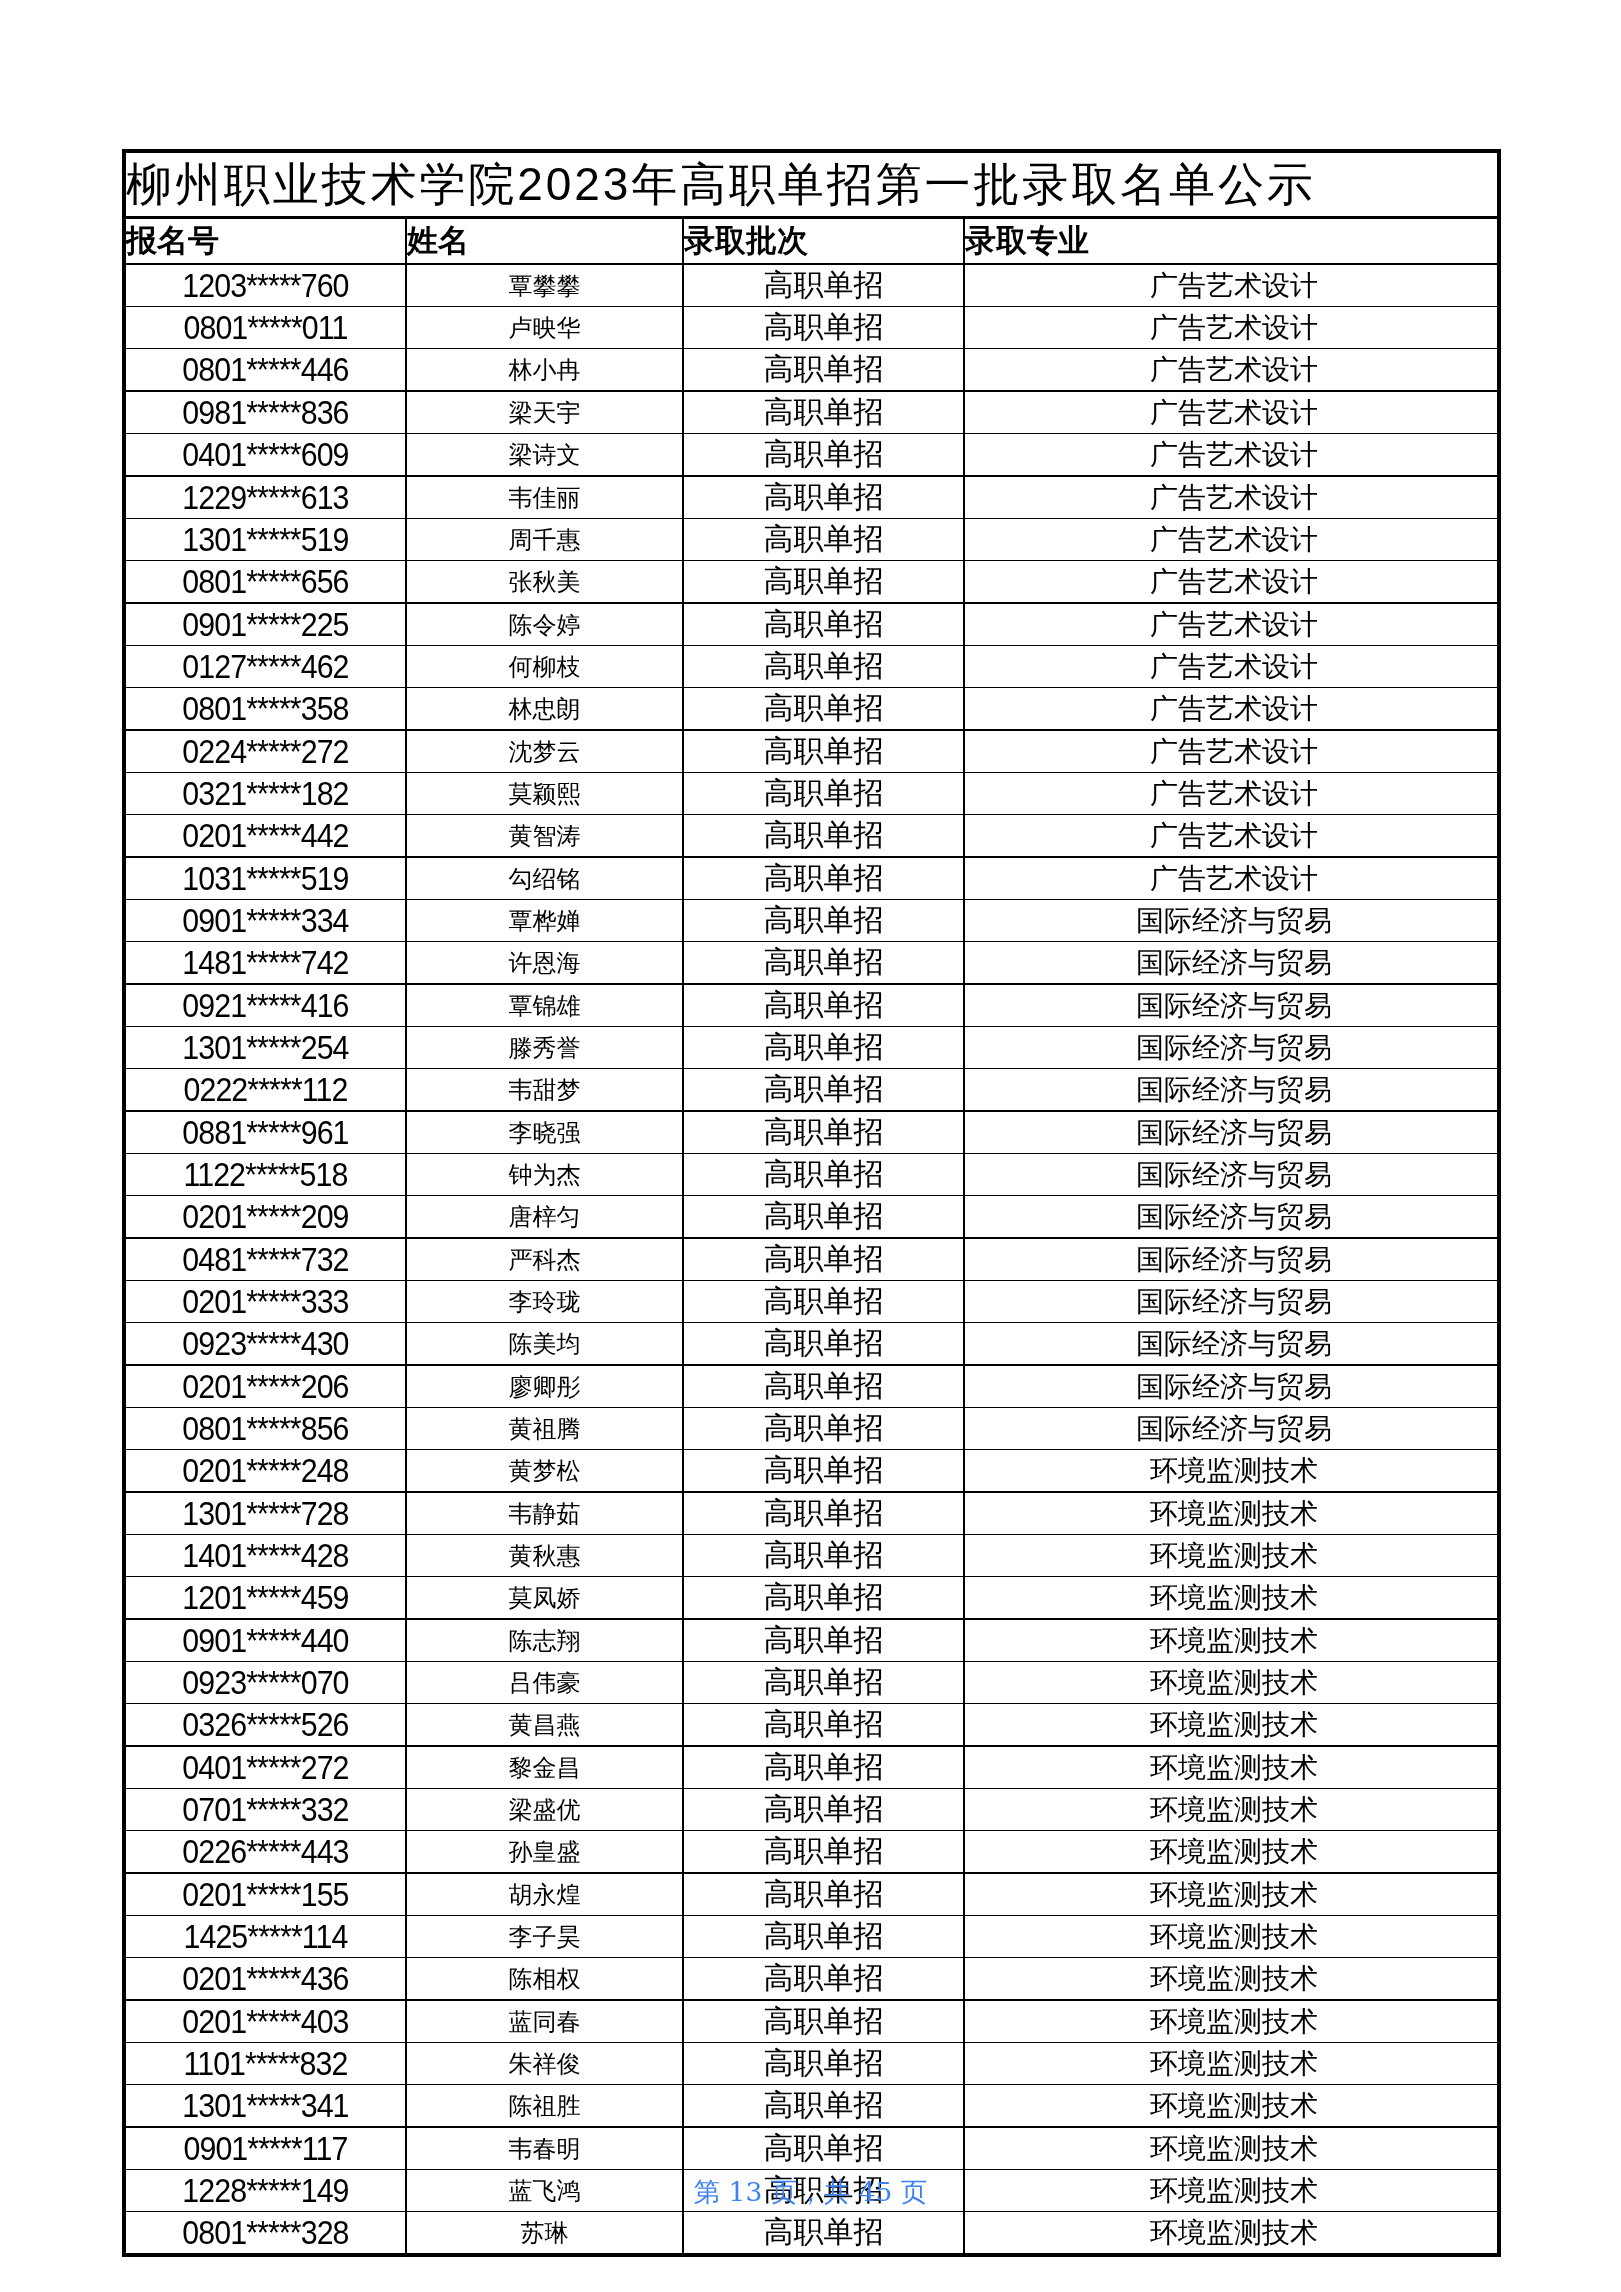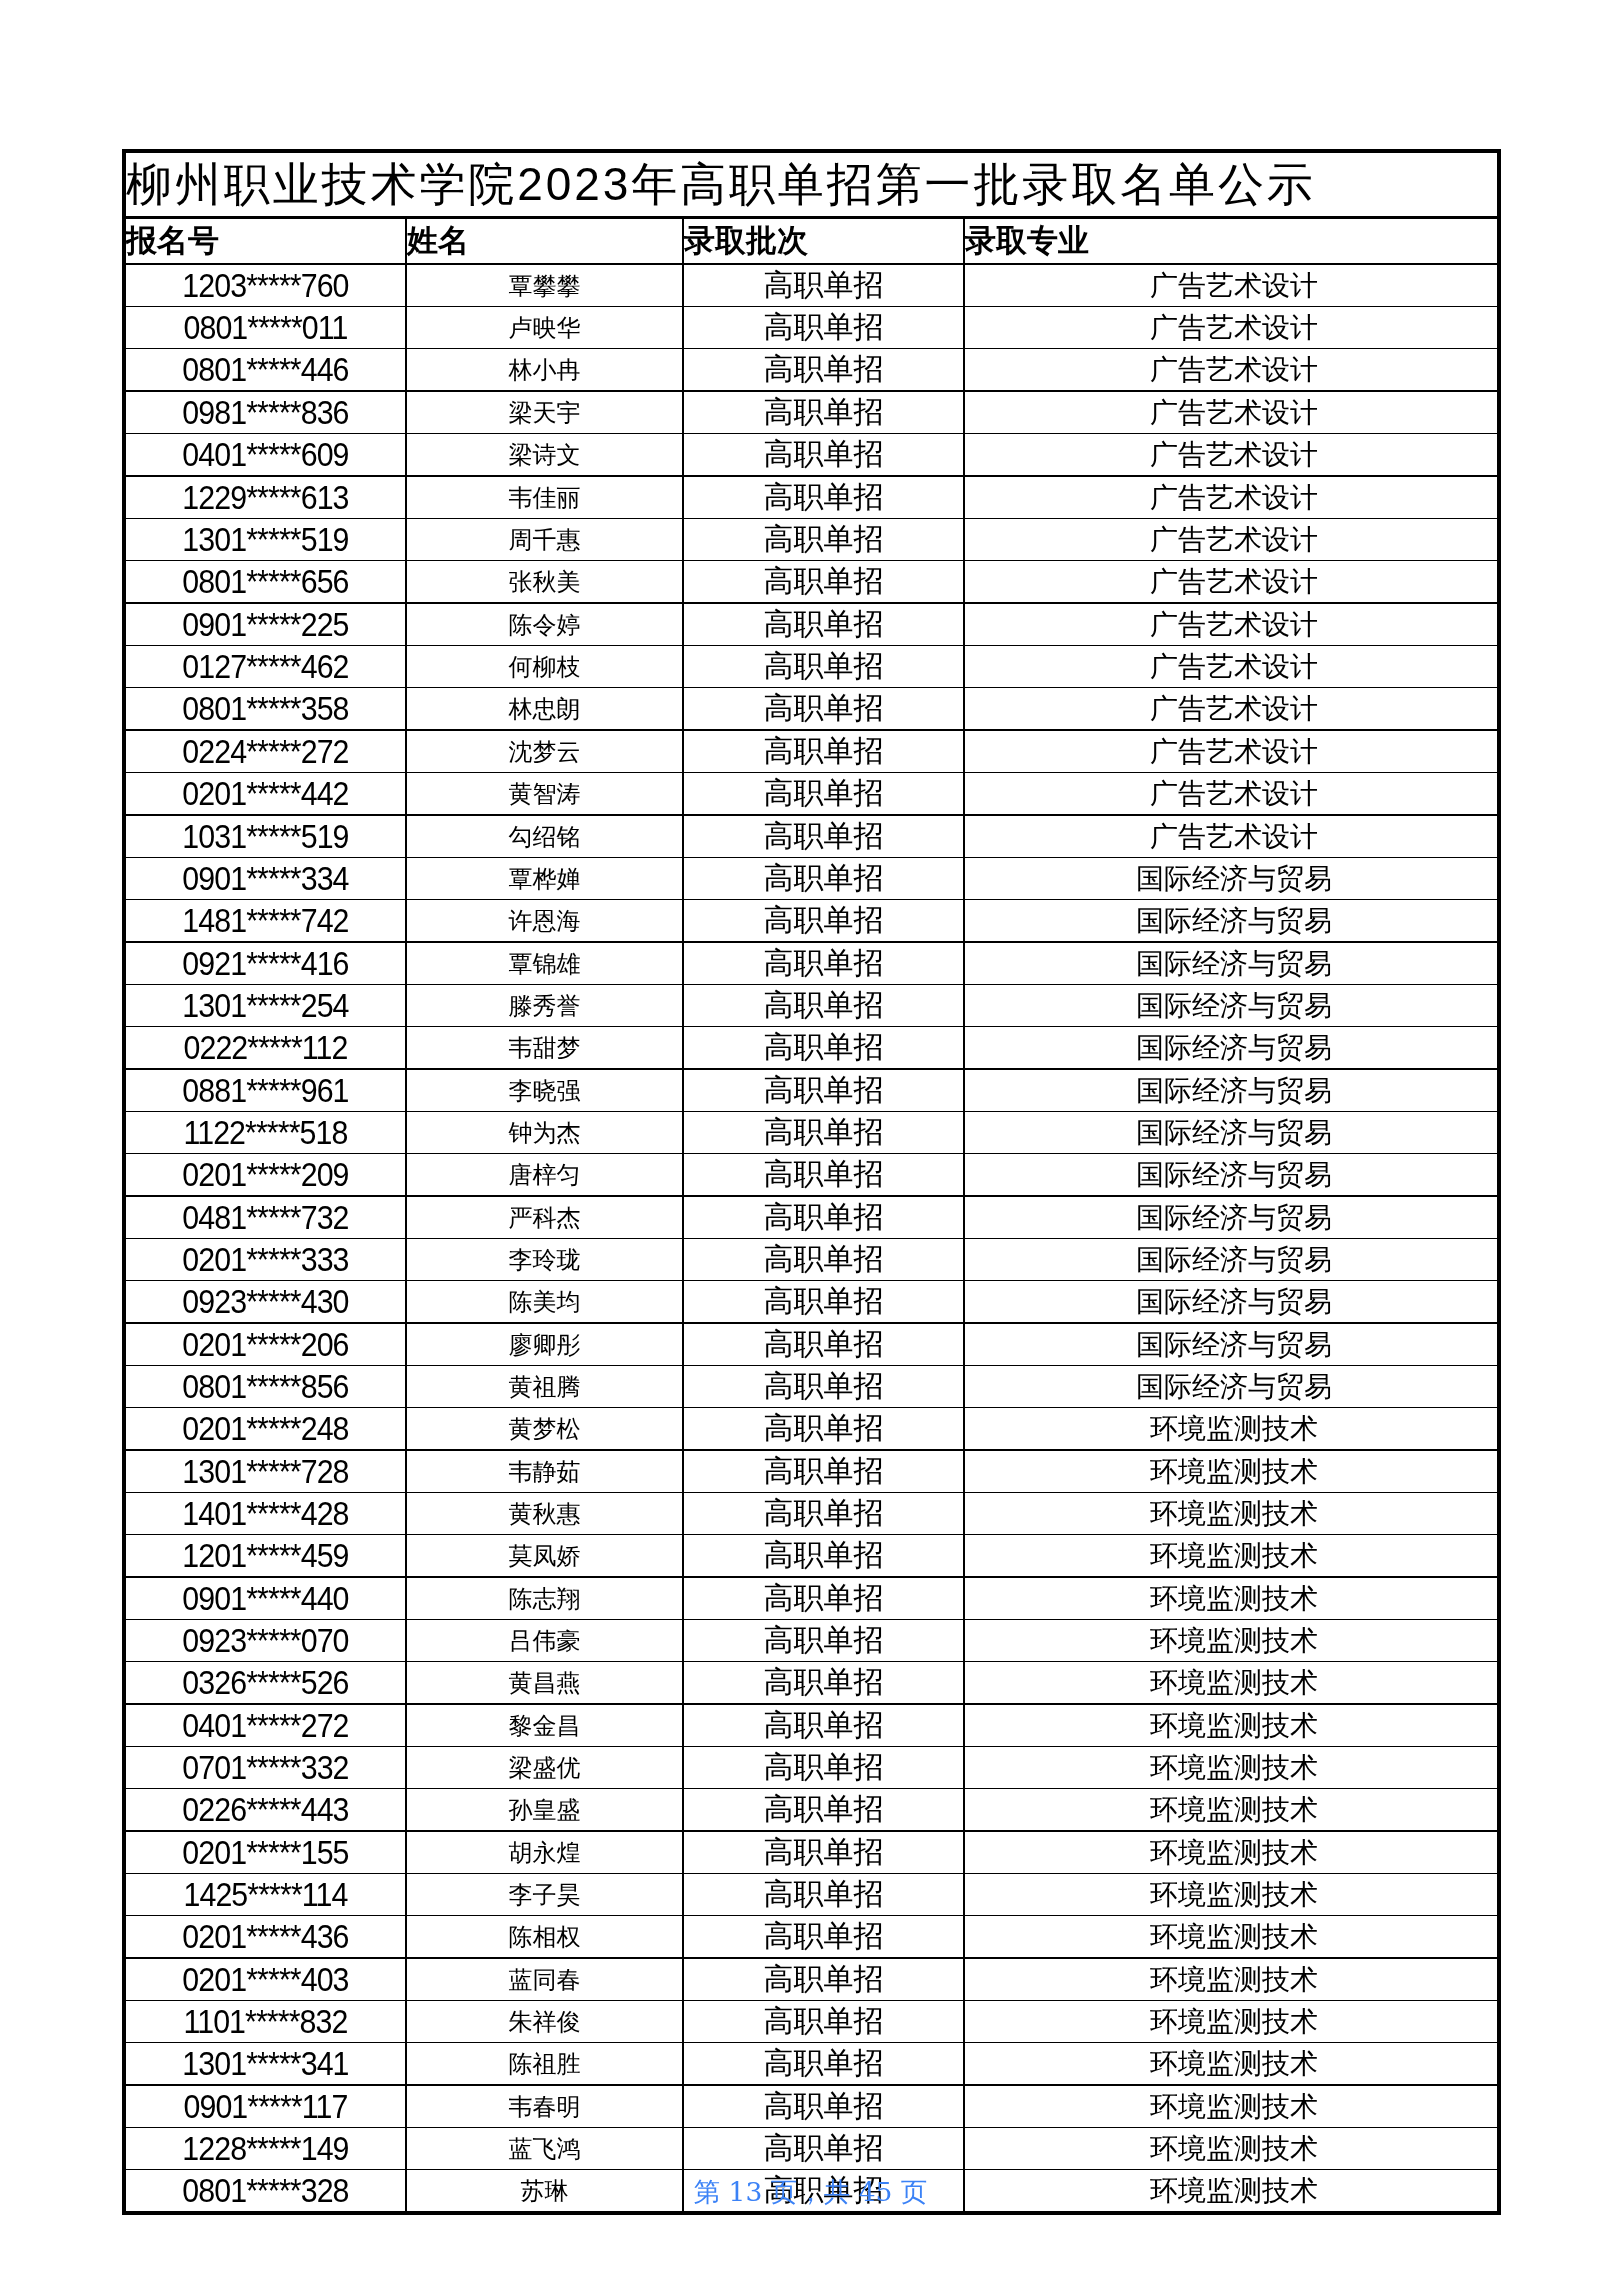--- a/index.html
+++ b/index.html
@@ -178,20 +178,26 @@
           <td class="cell-name">林忠朗</td>
           <td class="cell-batch">高职单招</td>
           <td class="cell-major">广告艺术设计</td>
         </tr>
         <tr>
           <td class="cell-id">0224*****272</td>
           <td class="cell-name">沈梦云</td>
           <td class="cell-batch">高职单招</td>
           <td class="cell-major">广告艺术设计</td>
         </tr>
+        <tr>
+          <td class="cell-id">0321*****182</td>
+          <td class="cell-name">莫颖熙</td>
+          <td class="cell-batch">高职单招</td>
+          <td class="cell-major">广告艺术设计</td>
+        </tr>
         <tr class="group-end">
           <td class="cell-id">0201*****442</td>
           <td class="cell-name">黄智涛</td>
           <td class="cell-batch">高职单招</td>
           <td class="cell-major">广告艺术设计</td>
         </tr>
         <tr>
           <td class="cell-id">1031*****519</td>
           <td class="cell-name">勾绍铭</td>
           <td class="cell-batch">高职单招</td>

